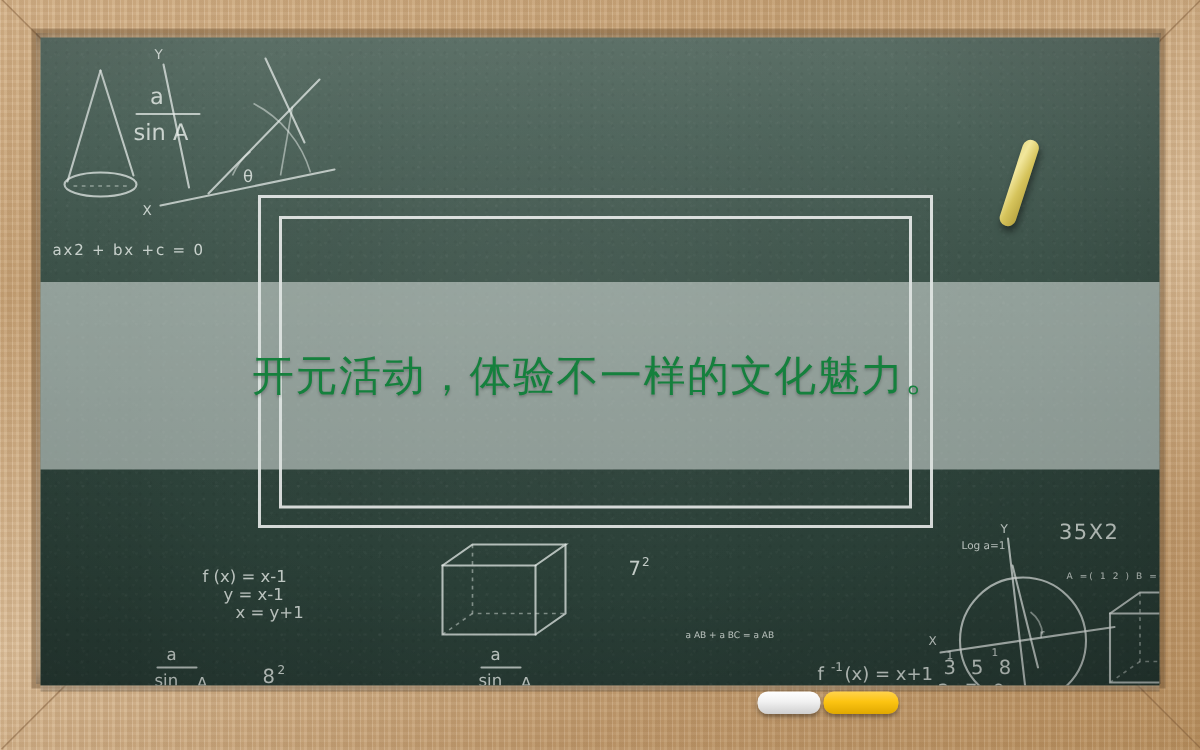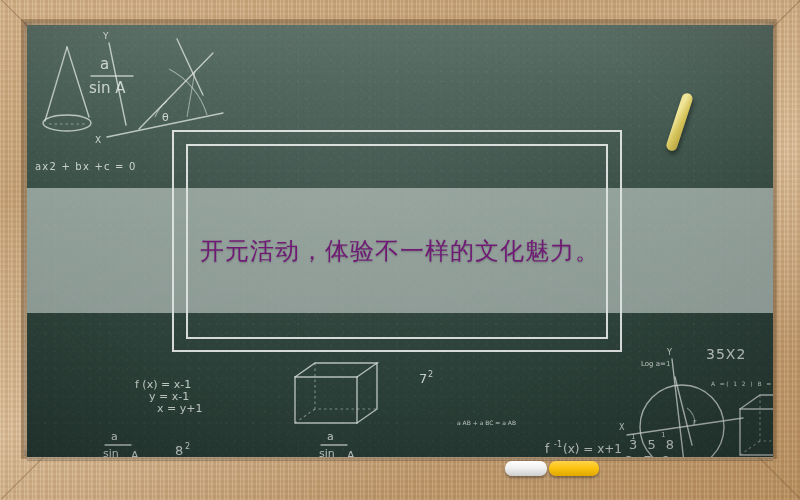--- a/index.html
+++ b/index.html
@@ -85,21 +85,21 @@
   }
 
   
   .banner{
     position:absolute;left:27px;top:188px;width:746px;height:125px;
     background:rgba(221,228,224,.55);
   }
   .banner-text{
     position:absolute;left:27px;top:188px;width:746px;height:125px;
     display:flex;align-items:center;justify-content:center;
-    color:#701a75;font-size:24px;letter-spacing:1px;
+    color:#15803d;font-size:28px;letter-spacing:1px;
     font-family:"DejaVu Sans","Liberation Sans",sans-serif;
     text-shadow:0 1px 2px rgba(0,0,0,.25);
     white-space:nowrap;
     border-radius:27px;
   }
 
   
   .chalk-stick{
     position:absolute;left:674px;top:92px;width:11px;height:60px;
     border-radius:6px;

